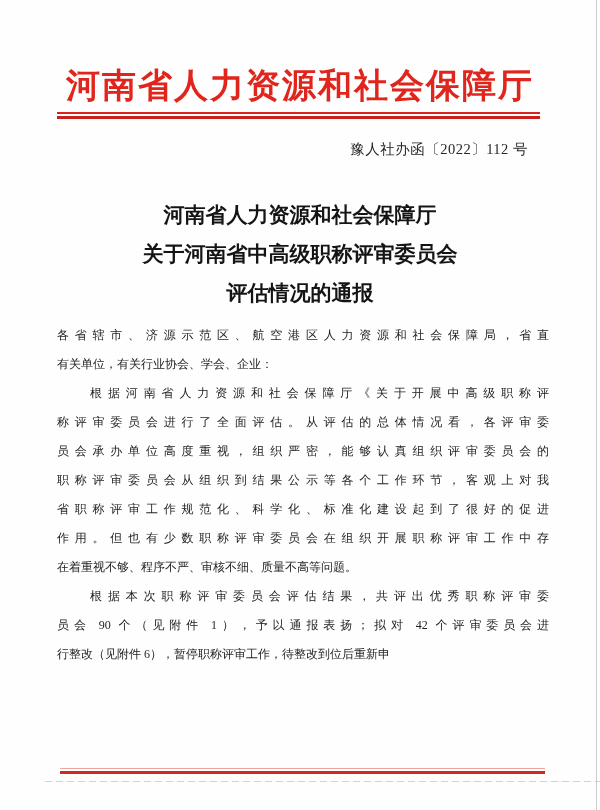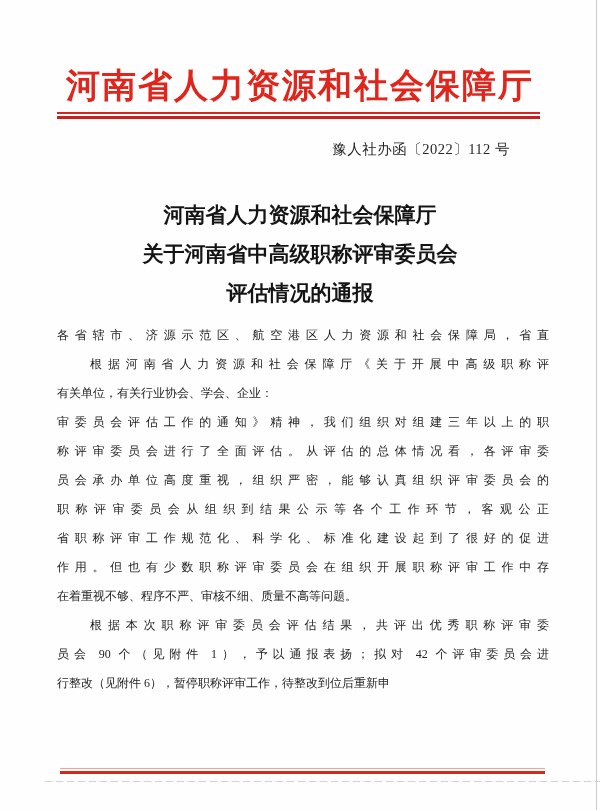--- a/index.html
+++ b/index.html
@@ -33,21 +33,21 @@
     left: 57px;
     width: 483px;
   }
   .head-rule .thin  { height: 2px; background: #d6241e; }
   .head-rule .gap   { height: 2px; }
   .head-rule .thick { height: 3px; background: #c9201b; }
   
   .doc-number {
     position: absolute;
     top: 140px;
-    right: 90px;
+    right: 72px;
     font-size: 14.5px;
     letter-spacing: 0.5px;
     color: #262626;
     white-space: nowrap;
   }
   
   .notice-title {
     position: absolute;
     top: 196px;
     left: 0;
@@ -119,26 +119,25 @@
   <div class="doc-number">豫人社办函〔2022〕112 号</div>
 
   <div class="notice-title">
     <div>河南省人力资源和社会保障厅</div>
     <div>关于河南省中高级职称评审委员会</div>
     <div>评估情况的通报</div>
   </div>
 
   <div class="body-block">
     <div class="bline">各省辖市、济源示范区、航空港区人力资源和社会保障局，省直</div>
+    <div class="bline short">有关单位，有关行业协会、学会、企业：</div>
     <div class="bline indent">根据河南省人力资源和社会保障厅《关于开展中高级职称评</div>
-    <div class="bline short">有关单位，有关行业协会、学会、企业：</div>
-    <div class="bline">审委员会评估工作的通知》精神，我们组织对组建三年以上的职</div>
     <div class="bline">称评审委员会进行了全面评估。从评估的总体情况看，各评审委</div>
     <div class="bline">员会承办单位高度重视，组织严密，能够认真组织评审委员会的</div>
-    <div class="bline">职称评审委员会从组织到结果公示等各个工作环节，客观公正</div>
+    <div class="bline">职称评审委员会从组织到结果公示等各个工作环节，客观上对我</div>
     <div class="bline">省职称评审工作规范化、科学化、标准化建设起到了很好的促进</div>
     <div class="bline">作用。但也有少数职称评审委员会在组织开展职称评审工作中存</div>
     <div class="bline short">在着重视不够、程序不严、审核不细、质量不高等问题。</div>
     <div class="bline indent">根据本次职称评审委员会评估结果，共评出优秀职称评审委</div>
     <div class="bline">员会 90 个（见附件 1），予以通报表扬；拟对 42 个评审委员会进</div>
     <div class="bline short">行整改（见附件 6），暂停职称评审工作，待整改到位后重新申</div>
   </div>
 
   <div class="footer-rule">
     <div class="thin"></div>

